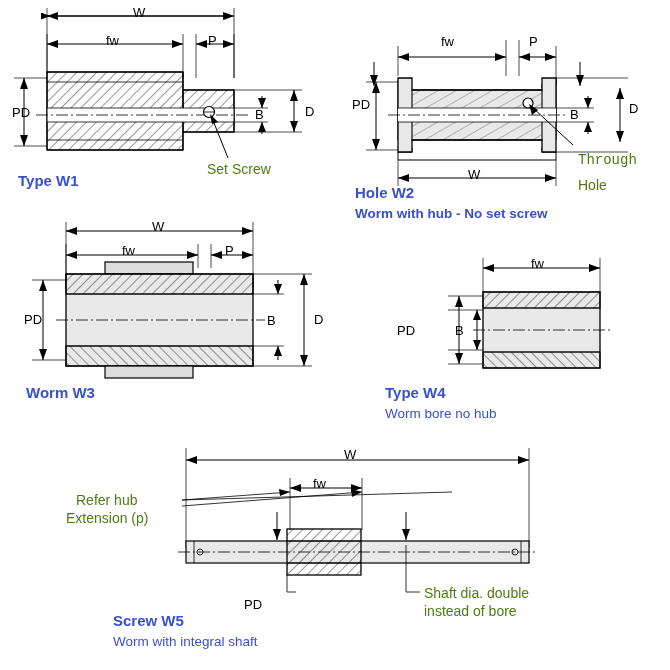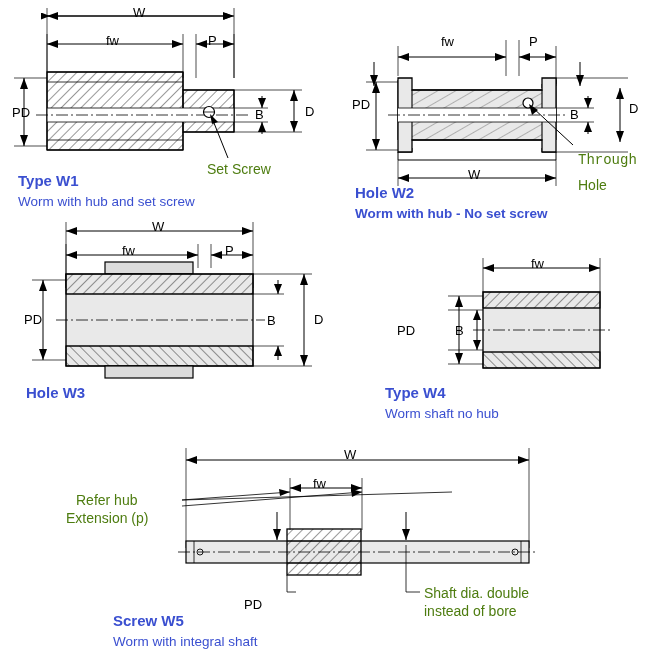--- a/index.html
+++ b/index.html
@@ -276,46 +276,45 @@
   </svg>
 
   <div class="abs dimtxt" style="left:133px;top:5px;">W</div>
   <div class="abs dimtxt" style="left:106px;top:33px;">fw</div>
   <div class="abs dimtxt" style="left:208px;top:33px;">P</div>
   <div class="abs dimtxt" style="left:12px;top:105px;">PD</div>
   <div class="abs dimtxt" style="left:255px;top:107px;">B</div>
   <div class="abs dimtxt" style="left:305px;top:104px;">D</div>
   <div class="abs lbl" style="left:207px;top:161px;">Set Screw</div>
   <div class="abs title" style="left:18px;top:172px;">Type W1</div>
-  <div class="abs subtitle" style="left:18px;top:194px;">Worm with hub and set screw</div>
 
   <div class="abs dimtxt" style="left:441px;top:34px;">fw</div>
   <div class="abs dimtxt" style="left:529px;top:34px;">P</div>
   <div class="abs dimtxt" style="left:352px;top:97px;">PD</div>
   <div class="abs dimtxt" style="left:570px;top:107px;">B</div>
   <div class="abs dimtxt" style="left:629px;top:101px;">D</div>
   <div class="abs dimtxt" style="left:468px;top:167px;">W</div>
   <div class="abs lbl" style="left:578px;top:152px;font-family:Liberation Mono, monospace;">Through</div>
   <div class="abs lbl" style="left:578px;top:177px;">Hole</div>
   <div class="abs title" style="left:355px;top:184px;">Hole W2</div>
   <div class="abs subtitle" style="left:355px;top:206px;font-weight:bold;">Worm with hub - No set screw</div>
 
   <div class="abs dimtxt" style="left:152px;top:219px;">W</div>
   <div class="abs dimtxt" style="left:122px;top:243px;">fw</div>
   <div class="abs dimtxt" style="left:225px;top:243px;">P</div>
   <div class="abs dimtxt" style="left:24px;top:312px;">PD</div>
   <div class="abs dimtxt" style="left:267px;top:313px;">B</div>
   <div class="abs dimtxt" style="left:314px;top:312px;">D</div>
-  <div class="abs title" style="left:26px;top:384px;">Hole W3</div>
+  <div class="abs title" style="left:26px;top:384px;">Worm W3</div>
 
   <div class="abs dimtxt" style="left:531px;top:256px;">fw</div>
   <div class="abs dimtxt" style="left:397px;top:323px;">PD</div>
   <div class="abs dimtxt" style="left:455px;top:323px;">B</div>
   <div class="abs title" style="left:385px;top:384px;">Type W4</div>
-  <div class="abs subtitle" style="left:385px;top:406px;">Worm shaft no hub</div>
+  <div class="abs subtitle" style="left:385px;top:406px;">Worm bore no hub</div>
 
   <div class="abs dimtxt" style="left:344px;top:447px;">W</div>
   <div class="abs dimtxt" style="left:313px;top:476px;">fw</div>
   <div class="abs lbl" style="left:76px;top:492px;">Refer hub</div>
   <div class="abs lbl" style="left:66px;top:510px;">Extension (p)</div>
   <div class="abs dimtxt" style="left:244px;top:597px;">PD</div>
   <div class="abs lbl" style="left:424px;top:585px;">Shaft dia. double</div>
   <div class="abs lbl" style="left:424px;top:603px;">instead of bore</div>
   <div class="abs title" style="left:113px;top:612px;">Screw W5</div>
   <div class="abs subtitle" style="left:113px;top:634px;">Worm with integral shaft</div>

